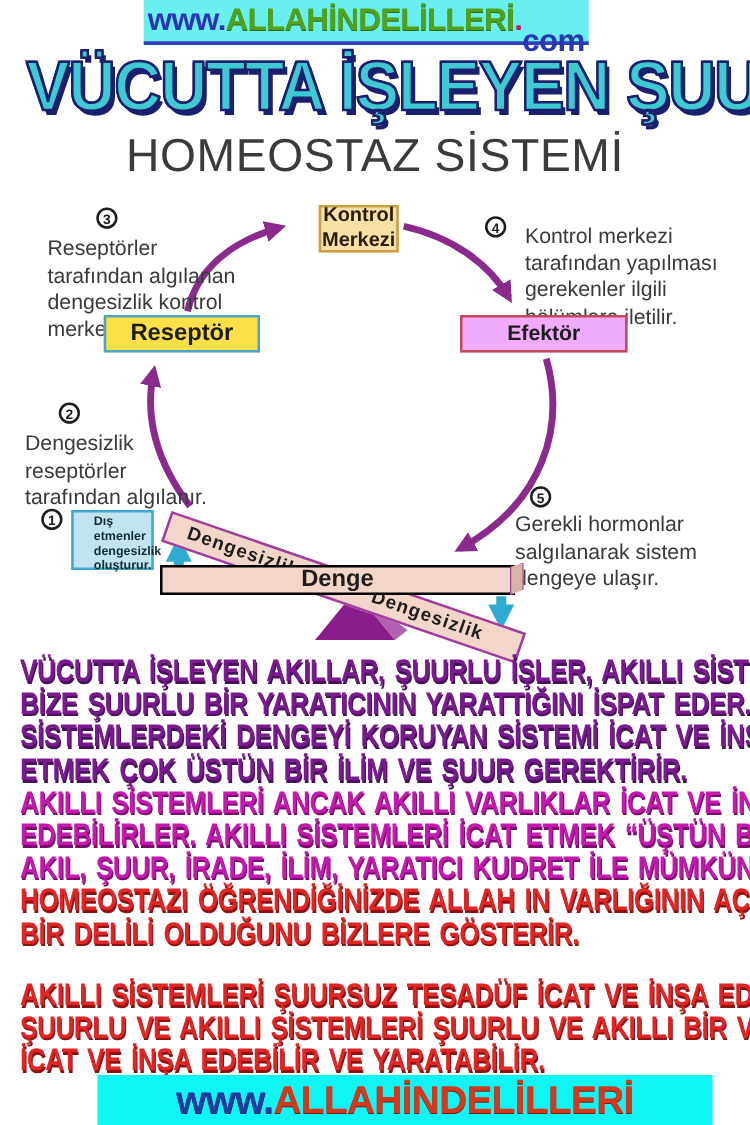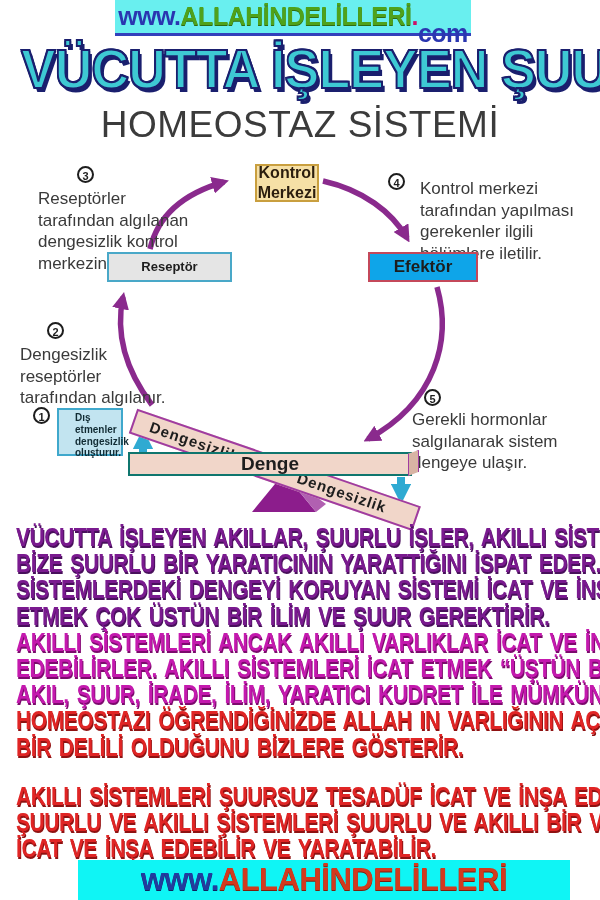--- a/index.html
+++ b/index.html
@@ -24,35 +24,35 @@
              font-size:37px;color:#3b3b3b;letter-spacing:0.5px;white-space:nowrap;}
   
   .badge{position:absolute;width:17px;height:17px;border:2px solid #1d1d1d;border-radius:50%;
          font-size:11px;font-weight:bold;color:#1d1d1d;text-align:center;line-height:16px;
          background:#fff;box-sizing:border-box;}
   .stept{position:absolute;font-size:17px;color:#3a3a3a;line-height:1.27;}
   .dbox{position:absolute;box-sizing:border-box;text-align:center;font-weight:bold;color:#1d1d1d;}
   .box-control{left:255px;top:164px;width:64px;height:38px;background:#f6e0a6;border:2px solid #c99f3f;
                font-size:16px;line-height:1.25;display:flex;align-items:center;justify-content:center;
                color:#2b1d0e;}
-  .box-receptor{left:83px;top:252px;width:125px;height:30px;background:#e5e5e5;border:2px solid #49a8c8;
-                font-size:13px;line-height:26px;margin-left:24px;}
-  .box-effector{left:368px;top:252px;width:110px;height:30px;background:#0ea5e9;border:2px solid #c4485a;
+  .box-receptor{left:83px;top:252px;width:125px;height:30px;background:#fde047;border:2px solid #49a8c8;
+                font-size:19px;line-height:26px;}
+  .box-effector{left:368px;top:252px;width:134px;height:30px;background:#f0abfc;border:2px solid #c4485a;
                 font-size:17px;line-height:26px;}
   .box-step1{left:57px;top:408px;width:66px;height:48px;background:#c2e4f0;border:2px solid #3fa8cc;
              font-size:10px;line-height:1.18;text-align:left;padding:2px 16px;color:#112b33;}
   .svg-layer{position:absolute;left:0;top:0;width:600px;height:900px;pointer-events:none;}
   .bar-tilted{position:absolute;left:133px;top:408px;width:300px;height:26px;background:#f1d6c9;
               border:2px solid #a03ca0;box-sizing:border-box;transform:rotate(19deg);
               transform-origin:0 50%;}
   .bar-tilted .lab{position:absolute;top:2px;font-size:15px;font-weight:bold;color:#1d1d1d;
                    letter-spacing:1px;white-space:nowrap;}
   .lab-a{left:16px;} .lab-b{left:172px;}
   .bar-denge{position:absolute;left:128px;top:452px;width:284px;height:24px;background:#f1d6c9;
-             border:2px solid #0f766e;box-sizing:border-box;text-align:center;font-size:19px;
+             border:2px solid #000000;box-sizing:border-box;text-align:center;font-size:19px;
              font-weight:bold;color:#1d1d1d;line-height:20px;}
   .bar-denge .cap{position:absolute;right:-9px;top:-4px;width:9px;height:24px;background:#d8b4a4;
                   border:1px solid #a03ca0;clip-path:polygon(0 14%,100% 0,100% 84%,0 100%);}
   
   .lines{position:absolute;left:16px;top:524px;width:584px;}
   .bline{white-space:nowrap;font-size:25px;font-weight:bold;letter-spacing:-0.5px;word-spacing:3px;
          line-height:26.2px;transform:scaleX(0.84);transform-origin:0 50%;}
   .c-purple{color:#7a1a8f;text-shadow:1px 2px 0 #49105c;}
   .c-magenta{color:#c419ae;text-shadow:1px 2px 0 #7c0a6d;}
   .c-red{color:#e02525;text-shadow:1px 2px 0 #8f1212;}

